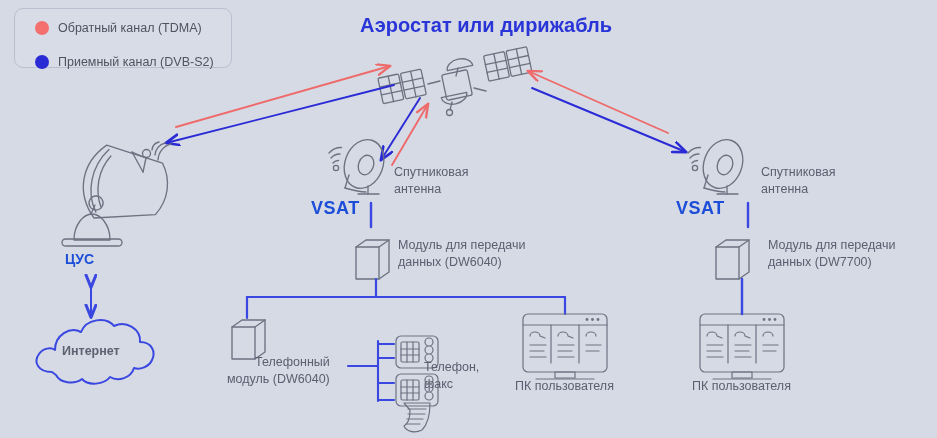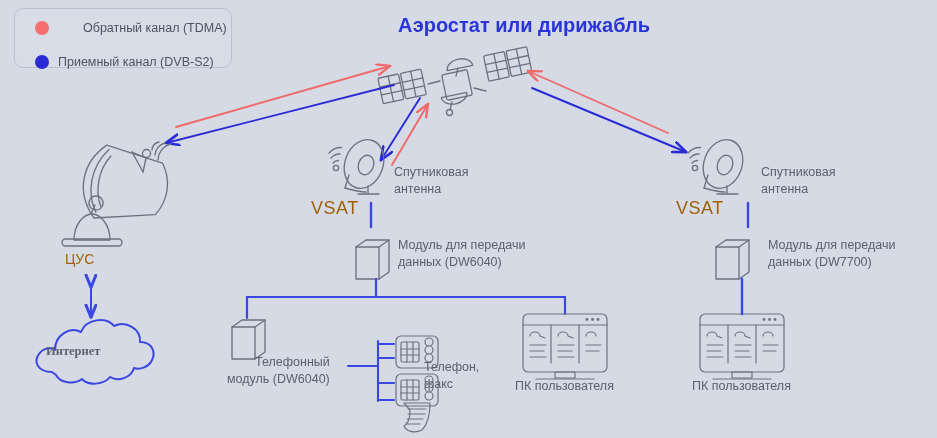--- a/index.html
+++ b/index.html
@@ -6,40 +6,40 @@
   body{
     width:937px;height:438px;
     background:#d5dae5;
     font-family:"Liberation Sans", sans-serif;
     overflow:hidden;
     position:relative;
   }
   #stage{position:absolute;inset:0;}
   svg.layer{position:absolute;left:0;top:0;width:937px;height:438px;overflow:visible;}
   .txt{position:absolute;color:#5a6070;font-size:12.5px;line-height:17px;white-space:pre;}
-  .bold-blue{color:#a16207;font-weight:normal;}
+  .bold-blue{color:#1d4ed8;font-weight:bold;}
   .legend-box{
     position:absolute;left:14px;top:8px;width:216px;height:58px;
     border:1px solid #b9c0cf;border-radius:9px;background:#d7dce6;
   }
   .legend-row{position:absolute;display:flex;align-items:center;}
   .legend-dot{width:14px;height:14px;border-radius:50%;margin-right:9px;flex:none;}
   .legend-label{font-size:12.5px;color:#4d5360;white-space:nowrap;}
   .title{
-    position:absolute;left:360px;top:14px;width:290px;text-align:right;
+    position:absolute;left:360px;top:14px;width:290px;text-align:left;
     font-size:20px;font-weight:bold;color:#2a35d8;white-space:nowrap;
   }
 </style>
 </head>
 <body>
 
 <div id="stage">
 
   <div class="legend-box">
-    <div class="legend-row" style="left:20px;top:12px;gap:25px;">
+    <div class="legend-row" style="left:20px;top:12px;">
       <span class="legend-dot" style="background:#f4706e;"></span>
       <span class="legend-label">Обратный канал (TDMA)</span>
     </div>
     <div class="legend-row" style="left:20px;top:46px;">
       <span class="legend-dot" style="background:#2b2bd6;"></span>
       <span class="legend-label">Приемный канал (DVB-S2)</span>
     </div>
   </div>
 
   <div class="title">Аэростат или дирижабль</div>
@@ -266,21 +266,21 @@
       <path d="M716,247 L726,240 L749,240 L749,272 L739,279 L716,279 Z"></path>
       <path d="M716,247 L739,247 L749,240"></path>
       <path d="M739,247 L739,279"></path>
     </g>
 
     <line x1="742" y1="279" x2="742" y2="314" stroke="#3a47e0" stroke-width="2.4" stroke-linecap="round"></line>
   </svg>
 
   <div class="txt bold-blue" style="left:65px;top:251px;font-size:14px;">ЦУС</div>
 
-  <div class="txt" style="left:46px;top:343px;font-weight:bold;color:#5c6270;font-family:Liberation Serif, serif;">Интернет</div>
+  <div class="txt" style="left:62px;top:343px;font-weight:bold;color:#5c6270;">Интернет</div>
 
   <div class="txt" style="left:394px;top:164px;">Спутниковая
 антенна</div>
   <div class="txt bold-blue" style="left:311px;top:200px;font-size:18px;letter-spacing:0.5px;">VSAT</div>
   <div class="txt" style="left:398px;top:237px;">Модуль для передачи
 данных (DW6040)</div>
 
   <div class="txt" style="left:761px;top:164px;">Спутниковая
 антенна</div>
   <div class="txt bold-blue" style="left:676px;top:200px;font-size:18px;letter-spacing:0.5px;">VSAT</div>

